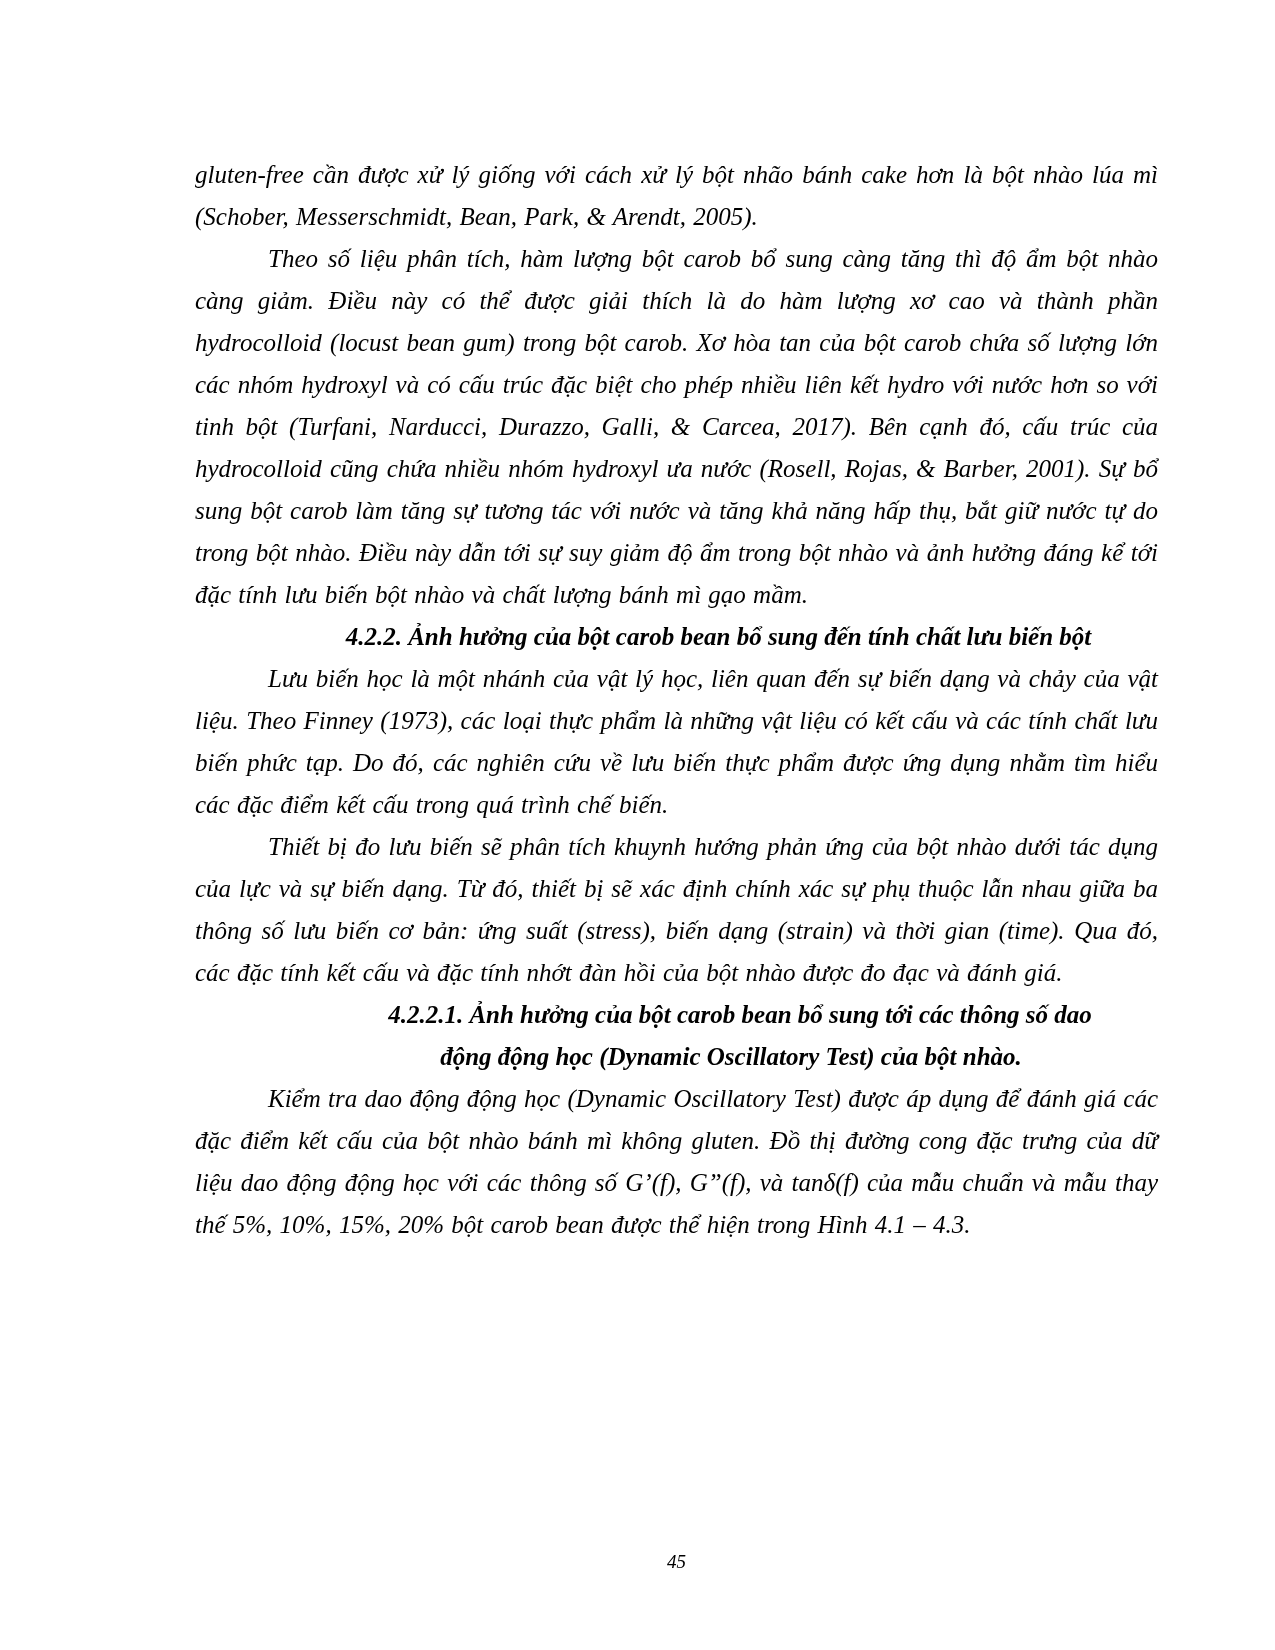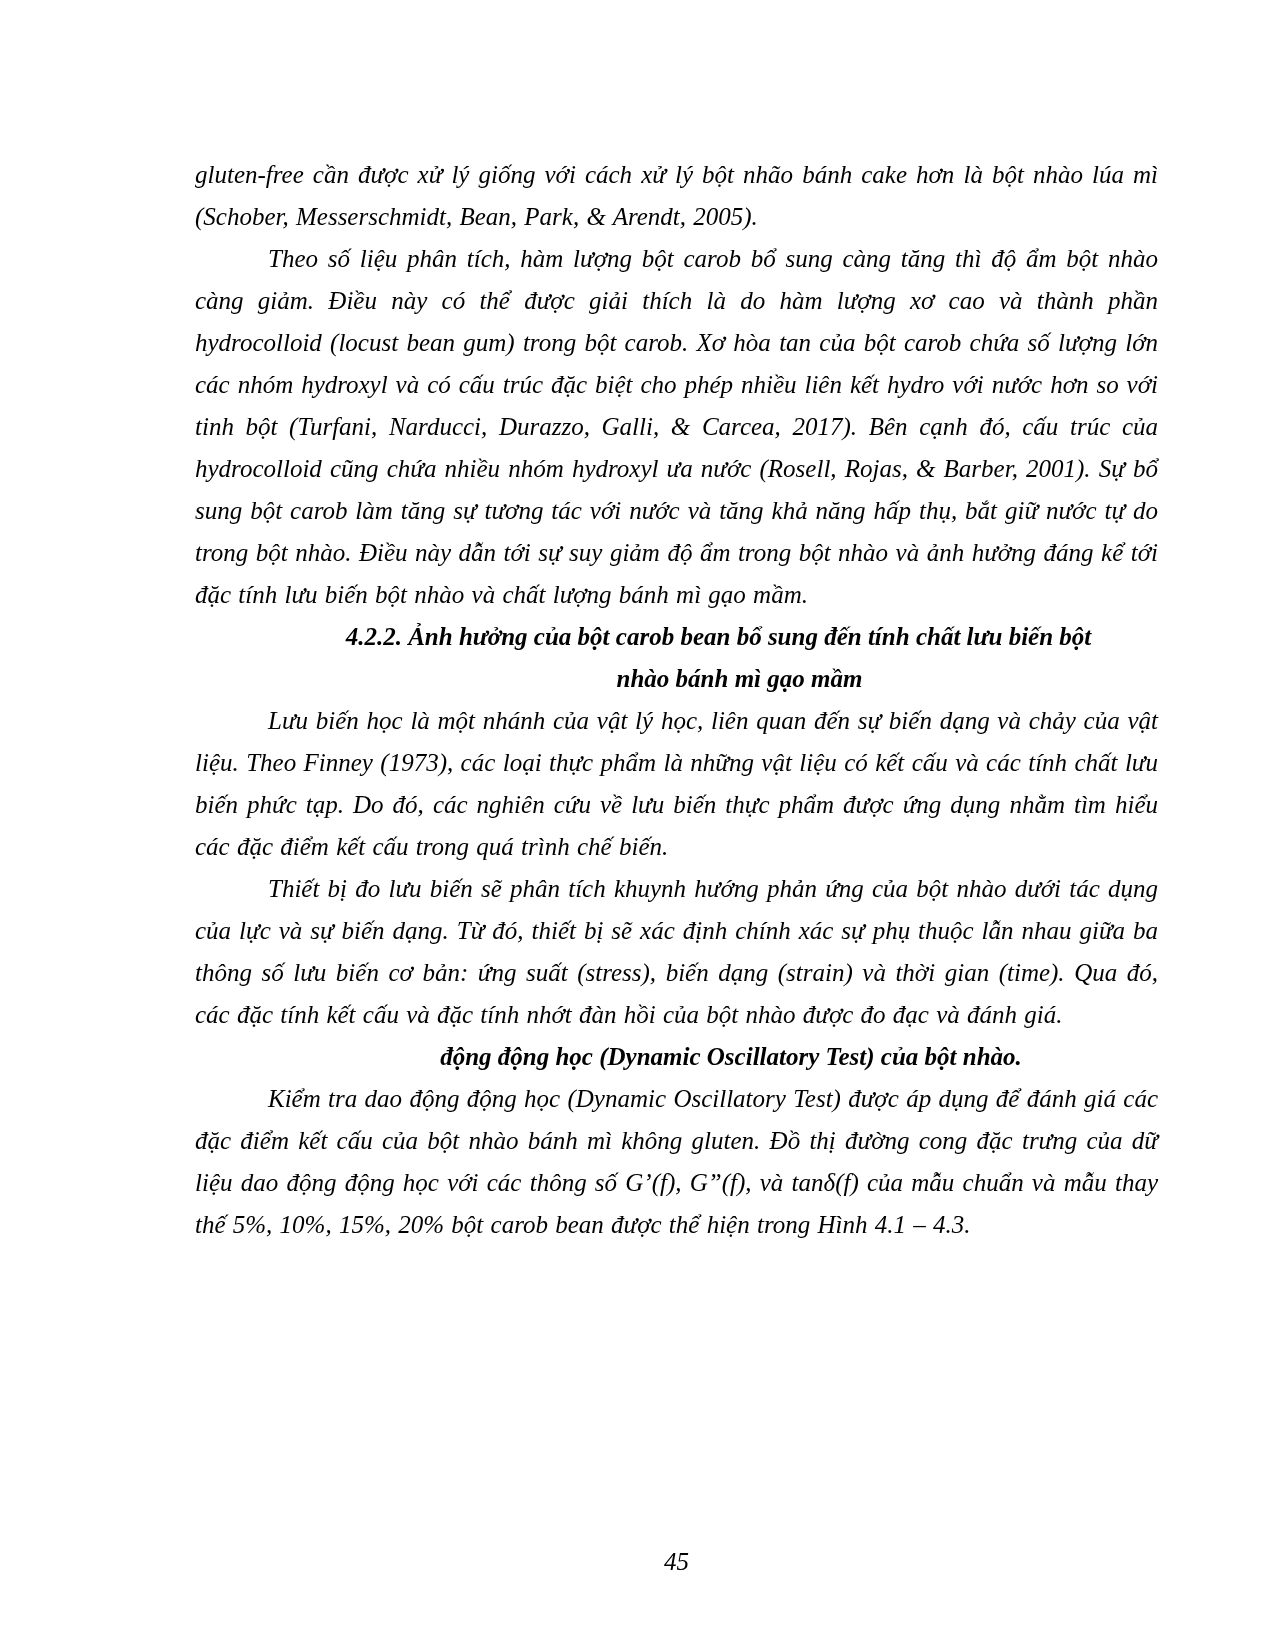--- a/index.html
+++ b/index.html
@@ -50,44 +50,44 @@
   .h422-l1 { margin-left: 84px; }
   .h422-l2 { margin-left: 126px; }
   .h4221-l1 { margin-left: 127px; }
   .h4221-l2 { margin-left: 109px; }
   .page-number {
     position: absolute;
     top: 1541px;
     left: 195px;
     width: 963px;
     text-align: center;
-    font-size: 25px;
+    font-size: 19px;
     line-height: 42px;
   }
 </style>
 </head>
 <body>
 
 <div class="page">
   <div class="text-column">
 
     <p class="body-par no-indent">gluten-free cần được xử lý giống với cách xử lý bột nhão bánh cake hơn là bột nhào lúa mì (Schober, Messerschmidt, Bean, Park, &amp; Arendt, 2005).</p>
 
     <p class="body-par">Theo số liệu phân tích, hàm lượng bột carob bổ sung càng tăng thì độ ẩm bột nhào càng giảm. Điều này có thể được giải thích là do hàm lượng xơ cao và thành phần hydrocolloid (locust bean gum) trong bột carob. Xơ hòa tan của bột carob chứa số lượng lớn các nhóm hydroxyl và có cấu trúc đặc biệt cho phép nhiều liên kết hydro với nước hơn so với tinh bột (Turfani, Narducci, Durazzo, Galli, &amp; Carcea, 2017). Bên cạnh đó, cấu trúc của hydrocolloid cũng chứa nhiều nhóm hydroxyl ưa nước (Rosell, Rojas, &amp; Barber, 2001). Sự bổ sung bột carob làm tăng sự tương tác với nước và tăng khả năng hấp thụ, bắt giữ nước tự do trong bột nhào. Điều này dẫn tới sự suy giảm độ ẩm trong bột nhào và ảnh hưởng đáng kể tới đặc tính lưu biến bột nhào và chất lượng bánh mì gạo mầm.</p>
 
     <div class="heading">
       <div class="h-line h422-l1">4.2.2. Ảnh hưởng của bột carob bean bổ sung đến tính chất lưu biến bột</div>
-      <div class="h-line h422-l2">nhào bánh mì gạo mầm</div>
     </div>
 
     <p class="body-par">Lưu biến học là một nhánh của vật lý học, liên quan đến sự biến dạng và chảy của vật liệu. Theo Finney (1973), các loại thực phẩm là những vật liệu có kết cấu và các tính chất lưu biến phức tạp. Do đó, các nghiên cứu về lưu biến thực phẩm được ứng dụng nhằm tìm hiểu các đặc điểm kết cấu trong quá trình chế biến.</p>
 
     <p class="body-par">Thiết bị đo lưu biến sẽ phân tích khuynh hướng phản ứng của bột nhào dưới tác dụng của lực và sự biến dạng. Từ đó, thiết bị sẽ xác định chính xác sự phụ thuộc lẫn nhau giữa ba thông số lưu biến cơ bản: ứng suất (stress), biến dạng (strain) và thời gian (time). Qua đó, các đặc tính kết cấu và đặc tính nhớt đàn hồi của bột nhào được đo đạc và đánh giá.</p>
 
     <div class="heading">
+      <div class="h-line h4221-l1">4.2.2.1. Ảnh hưởng của bột carob bean bổ sung tới các thông số dao</div>
       <div class="h-line h4221-l2">động động học (Dynamic Oscillatory Test) của bột nhào.</div>
     </div>
 
     <p class="body-par">Kiểm tra dao động động học (Dynamic Oscillatory Test) được áp dụng để đánh giá các đặc điểm kết cấu của bột nhào bánh mì không gluten. Đồ thị đường cong đặc trưng của dữ liệu dao động động học với các thông số G’(f), G”(f), và tanδ(f) của mẫu chuẩn và mẫu thay thế 5%, 10%, 15%, 20% bột carob bean được thể hiện trong Hình 4.1 – 4.3.</p>
 
   </div>
 
   <div class="page-number">45</div>
 </div>
 

